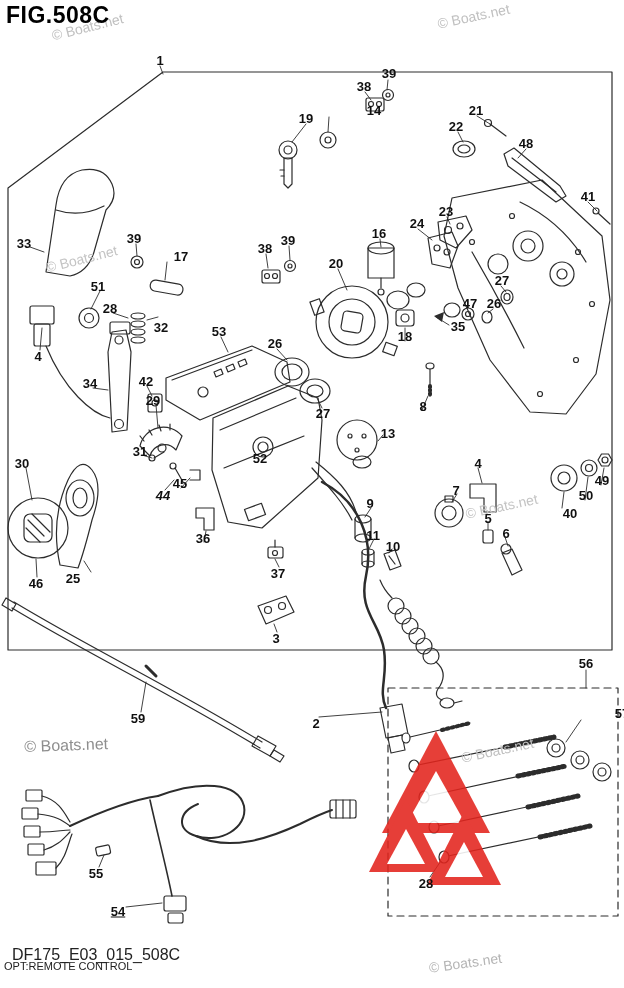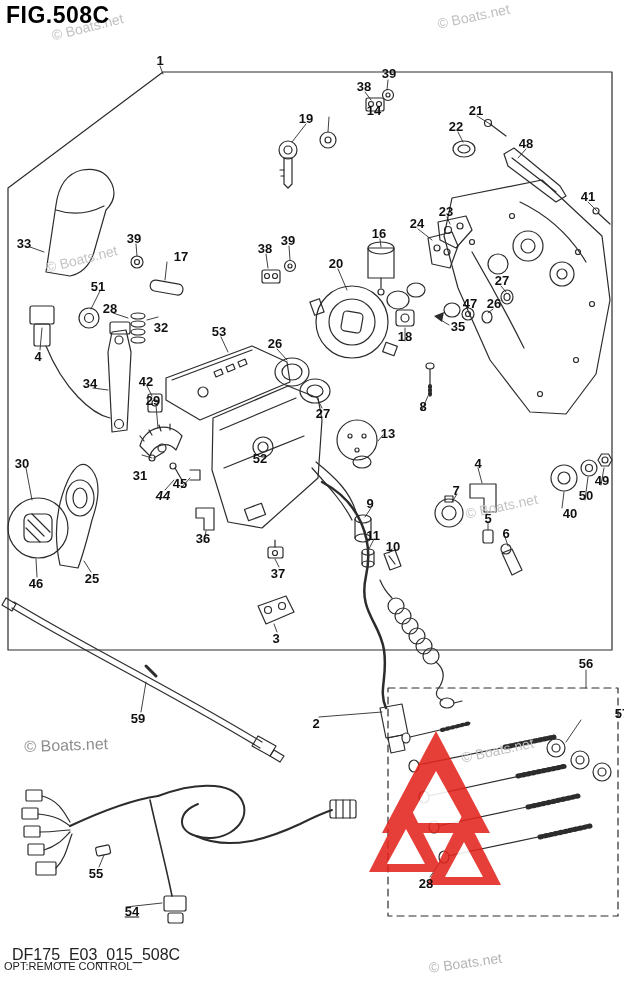--- a/index.html
+++ b/index.html
@@ -420,44 +420,44 @@
       <span class="callout" style="left: 219px; top: 331px;">53</span>
       <span class="callout" style="left: 275px; top: 343px;">26</span>
       <span class="callout" style="left: 405px; top: 336px;">18</span>
       <span class="callout" style="left: 90px; top: 383px;">34</span>
       <span class="callout" style="left: 146px; top: 381px;">42</span>
       <span class="callout" style="left: 423px; top: 406px;">8</span>
       <span class="callout" style="left: 153px; top: 400px;">29</span>
       <span class="callout" style="left: 323px; top: 413px;">27</span>
       <span class="callout" style="left: 388px; top: 433px;">13</span>
       <span class="callout" style="left: 22px; top: 463px;">30</span>
-      <span class="callout" style="left: 140px; top: 451px; margin-top: 24px;">31</span>
+      <span class="callout" style="left: 140px; top: 451px;">31</span>
       <span class="callout" style="left: 260px; top: 458px;">52</span>
       <span class="callout" style="left: 478px; top: 463px;">4</span>
       <span class="callout" style="left: 456px; top: 490px;">7</span>
       <span class="callout" style="left: 163px; top: 495px; font-style: italic;">44</span>
       <span class="callout" style="left: 180px; top: 483px;">45</span>
       <span class="callout" style="left: 370px; top: 503px;">9</span>
       <span class="callout" style="left: 488px; top: 518px;">5</span>
       <span class="callout" style="left: 506px; top: 533px;">6</span>
       <span class="callout" style="left: 563px; top: 513px; margin-left: 7px;">40</span>
       <span class="callout" style="left: 586px; top: 495px;">50</span>
       <span class="callout" style="left: 602px; top: 480px;">49</span>
       <span class="callout" style="left: 373px; top: 535px;">11</span>
       <span class="callout" style="left: 393px; top: 546px;">10</span>
       <span class="callout" style="left: 203px; top: 538px;">36</span>
       <span class="callout" style="left: 278px; top: 573px;">37</span>
       <span class="callout" style="left: 36px; top: 583px;">46</span>
-      <span class="callout" style="left: 92px; top: 578px;">25</span>
+      <span class="callout" style="left: 73px; top: 578px;">25</span>
       <span class="callout" style="left: 276px; top: 638px;">3</span>
       <span class="callout" style="left: 316px; top: 723px;">2</span>
       <span class="callout" style="left: 138px; top: 718px;">59</span>
       <span class="callout" style="left: 586px; top: 663px;">56</span>
       <span class="callout" style="left: 583px; top: 713px; margin-left: 39px;">57</span>
       <span class="callout" style="left: 426px; top: 883px;">28</span>
       <span class="callout" style="left: 96px; top: 873px;">55</span>
-      <span class="callout" style="left: 132px; top: 911px; text-decoration: underline;">54</span>
+      <span class="callout" style="left: 118px; top: 911px; text-decoration: underline;">54</span>
     </div>
 
   <div class="fig-title">FIG.508C</div>
   <div class="footer-code">DF175_E03_015_508C</div>
   <div class="footer-caption">OPT:REMOTE CONTROL</div>
 </div>
 
 </body></html>

